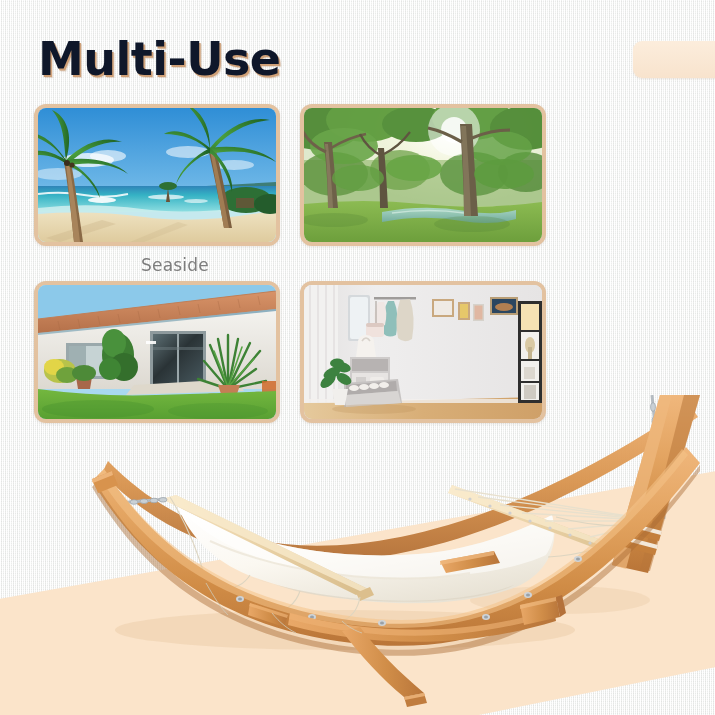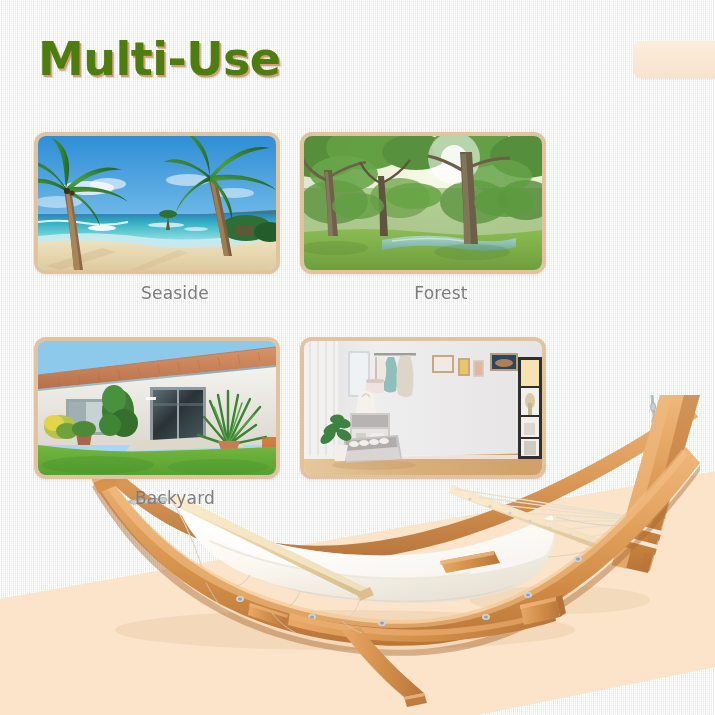--- a/index.html
+++ b/index.html
@@ -68,21 +68,21 @@
 
   
   .title {
     position: absolute;
     left: 38px;
     top: 32px;
     z-index: 6;
     font-size: 46px;
     font-weight: bold;
     letter-spacing: -0.5px;
-    color: #4d7c0f;
+    color: #0f172a;
     text-shadow:
        1.5px 1.5px 0 #cfa077,
        2.5px 2.5px 1px rgba(180,140,105,0.32);
     white-space: nowrap;
     font-family: "DejaVu Sans", sans-serif;
   }
 
   
   .corner-tag {
     position: absolute;
@@ -103,21 +103,20 @@
     top: 104px;
     width: 512px;
     z-index: 5;
     display: grid;
     grid-template-columns: 246px 246px;
     grid-column-gap: 20px;
     grid-row-gap: 6px;
   }
   .card {
     width: 282px;
-    margin-top: 28px;
   }
   .thumb {
     width: 246px;
     height: 142px;
     border: 4px solid #e3c2a0;
     border-radius: 12px;
     box-sizing: border-box;
     overflow: hidden;
     position: relative;
     background: #dfe8ee;
@@ -306,21 +305,20 @@
           <path d="M168,30 C182,24 194,22 206,22" stroke="#6b5f48" stroke-width="3" fill="none"></path>
 
           <ellipse cx="110" cy="60" rx="28" ry="13" fill="#66a444" opacity="0.85"></ellipse>
           <ellipse cx="200" cy="66" rx="30" ry="15" fill="#5d9b3e" opacity="0.85"></ellipse>
           <ellipse cx="54" cy="70" rx="26" ry="13" fill="#639f42" opacity="0.8"></ellipse>
 
           <ellipse cx="30" cy="112" rx="34" ry="7" fill="#4f7f34" opacity="0.25"></ellipse>
           <ellipse cx="168" cy="116" rx="38" ry="8" fill="#4f7f34" opacity="0.25"></ellipse>
         </svg>
       </div>
-      <div class="caption">Forest</div>
     </div>
 
     <div class="card">
       <div class="thumb">
         <svg viewBox="0 0 238 134" preserveAspectRatio="xMidYMid slice">
           <defs>
             <linearGradient id="byLawn" x1="0" y1="0" x2="0" y2="1">
               <stop offset="0%" stop-color="#74b73f"></stop>
               <stop offset="100%" stop-color="#58a032"></stop>
             </linearGradient>
@@ -413,21 +411,20 @@
             <ellipse cx="182" cy="118" rx="6" ry="3"></ellipse>
           </g>
 
           <rect x="224" y="96" width="14" height="16" fill="#d06a2a" opacity="0.85"></rect>
 
           <path d="M0,104 q60,8 118,6 q62,-2 120,-4 L238,134 L0,134 Z" fill="url(#byLawn)"></path>
           <ellipse cx="60" cy="124" rx="56" ry="9" fill="#3f8a2c" opacity="0.3"></ellipse>
           <ellipse cx="180" cy="126" rx="50" ry="8" fill="#3f8a2c" opacity="0.25"></ellipse>
         </svg>
       </div>
-      <div class="caption">Backyard</div>
     </div>
 
     <div class="card">
       <div class="thumb">
         <svg viewBox="0 0 238 134" preserveAspectRatio="xMidYMid slice">
           <defs>
             <linearGradient id="hmWall" x1="0" y1="0" x2="1" y2="0">
               <stop offset="0%" stop-color="#e2e0e0"></stop>
               <stop offset="30%" stop-color="#efeeee"></stop>
               <stop offset="100%" stop-color="#e6e4e4"></stop>

